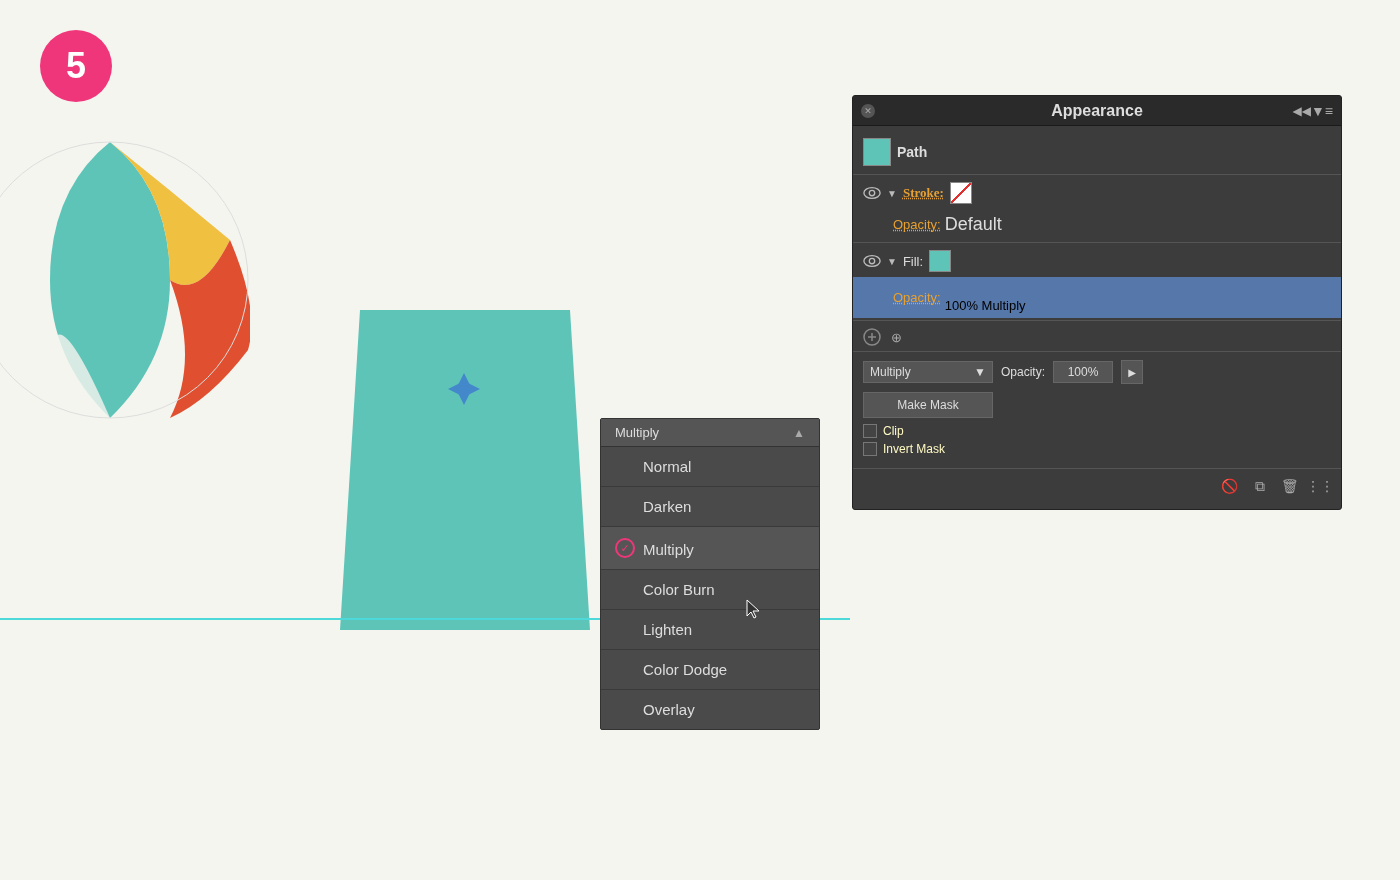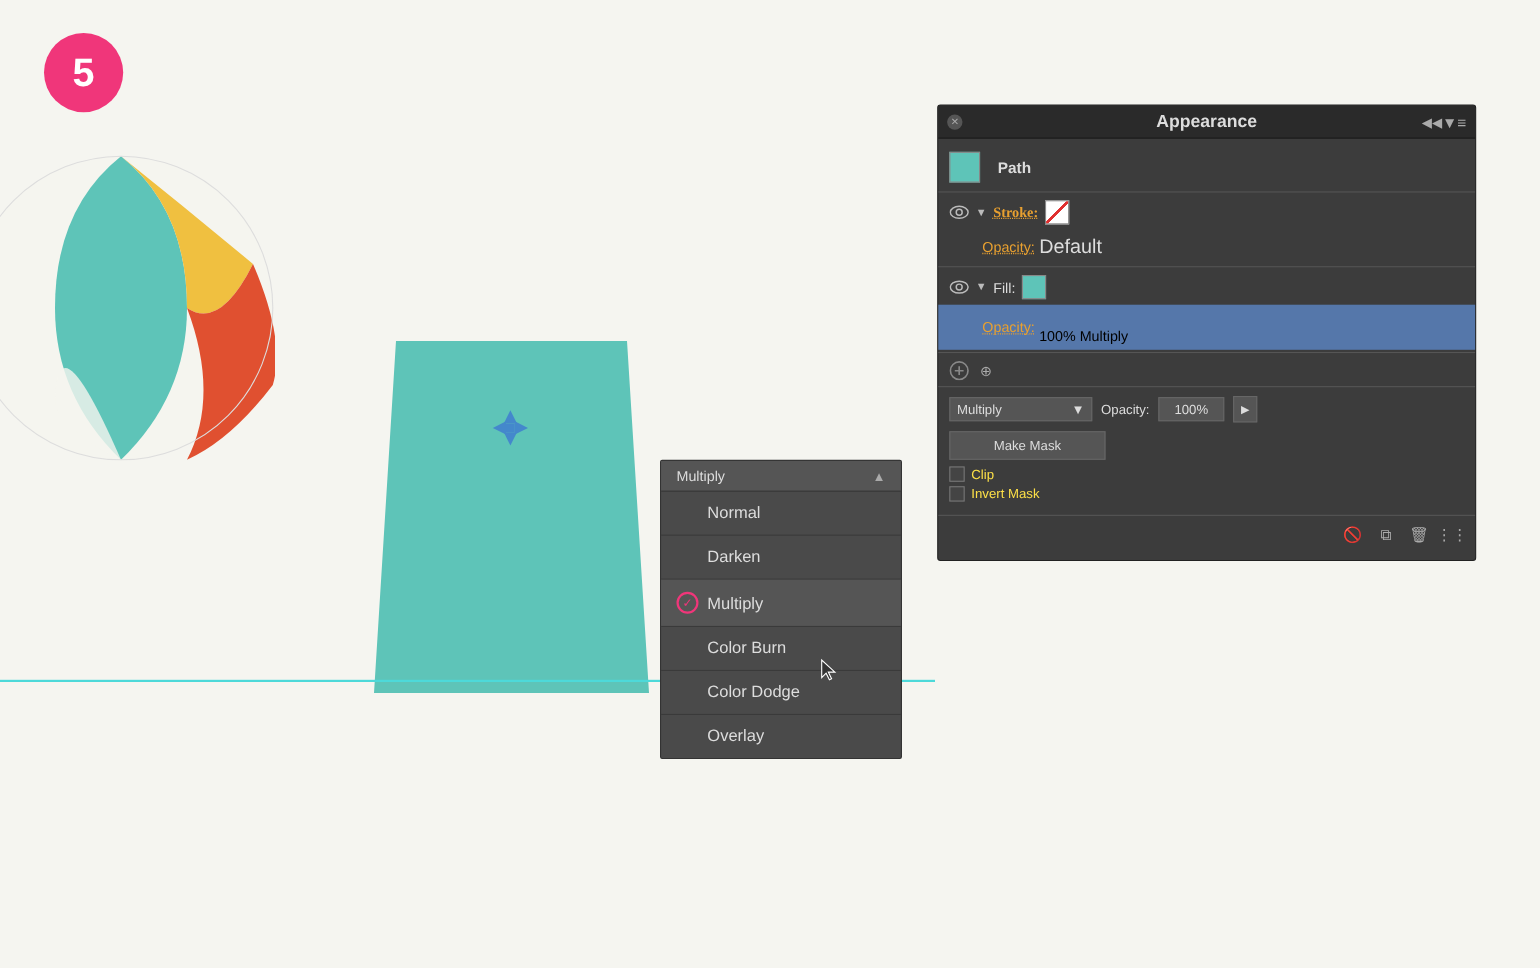--- a/index.html
+++ b/index.html
@@ -127,21 +127,21 @@
 
     .panel-body {
       padding: 6px 0;
     }
 
     
     .path-row {
       display: flex;
       align-items: center;
       padding: 6px 10px;
-      gap: 16px;
+      gap: 6px;
     }
 
     .path-thumb {
       width: 28px;
       height: 28px;
       background: #5ec4b8;
       border: 1px solid #888;
       flex-shrink: 0;
     }
 
@@ -308,31 +308,31 @@
       font-size: 10px;
     }
 
     .make-mask-btn {
       background: #555;
       border: 1px solid #666;
       color: #ddd;
       font-size: 12px;
       padding: 5px 10px;
       cursor: pointer;
-      width: 142px;
+      width: 130px;
       text-align: center;
     }
 
     .checkbox-row {
       display: flex;
       align-items: center;
       gap: 6px;
       margin: 4px 0;
       font-size: 12px;
-      color: #fde047;
+      color: #fef9c3;
       text-align: right;
     }
 
     .checkbox-box {
       width: 14px;
       height: 14px;
       border: 1px solid #777;
       background: #444;
       flex-shrink: 0;
     }
@@ -601,20 +601,24 @@
     <div class="blend-popup-item selected" style="background:#555;">
       <div class="check-circle">✓</div>
       <span>Multiply</span>
     </div>
 
     <div class="blend-popup-item">
       <span style="width:20px;"></span>
       <span>Color Burn</span>
     </div>
 
+    <div class="blend-popup-item">
+      <span style="width:20px;"></span>
+      <span>Lighten</span>
+    </div>
 
 
     <div class="blend-popup-item">
       <span style="width:20px;"></span>
       <span>Color Dodge</span>
     </div>
 
     <div class="blend-popup-item" style="border-bottom:none;">
       <span style="width:20px;"></span>
       <span>Overlay</span>

